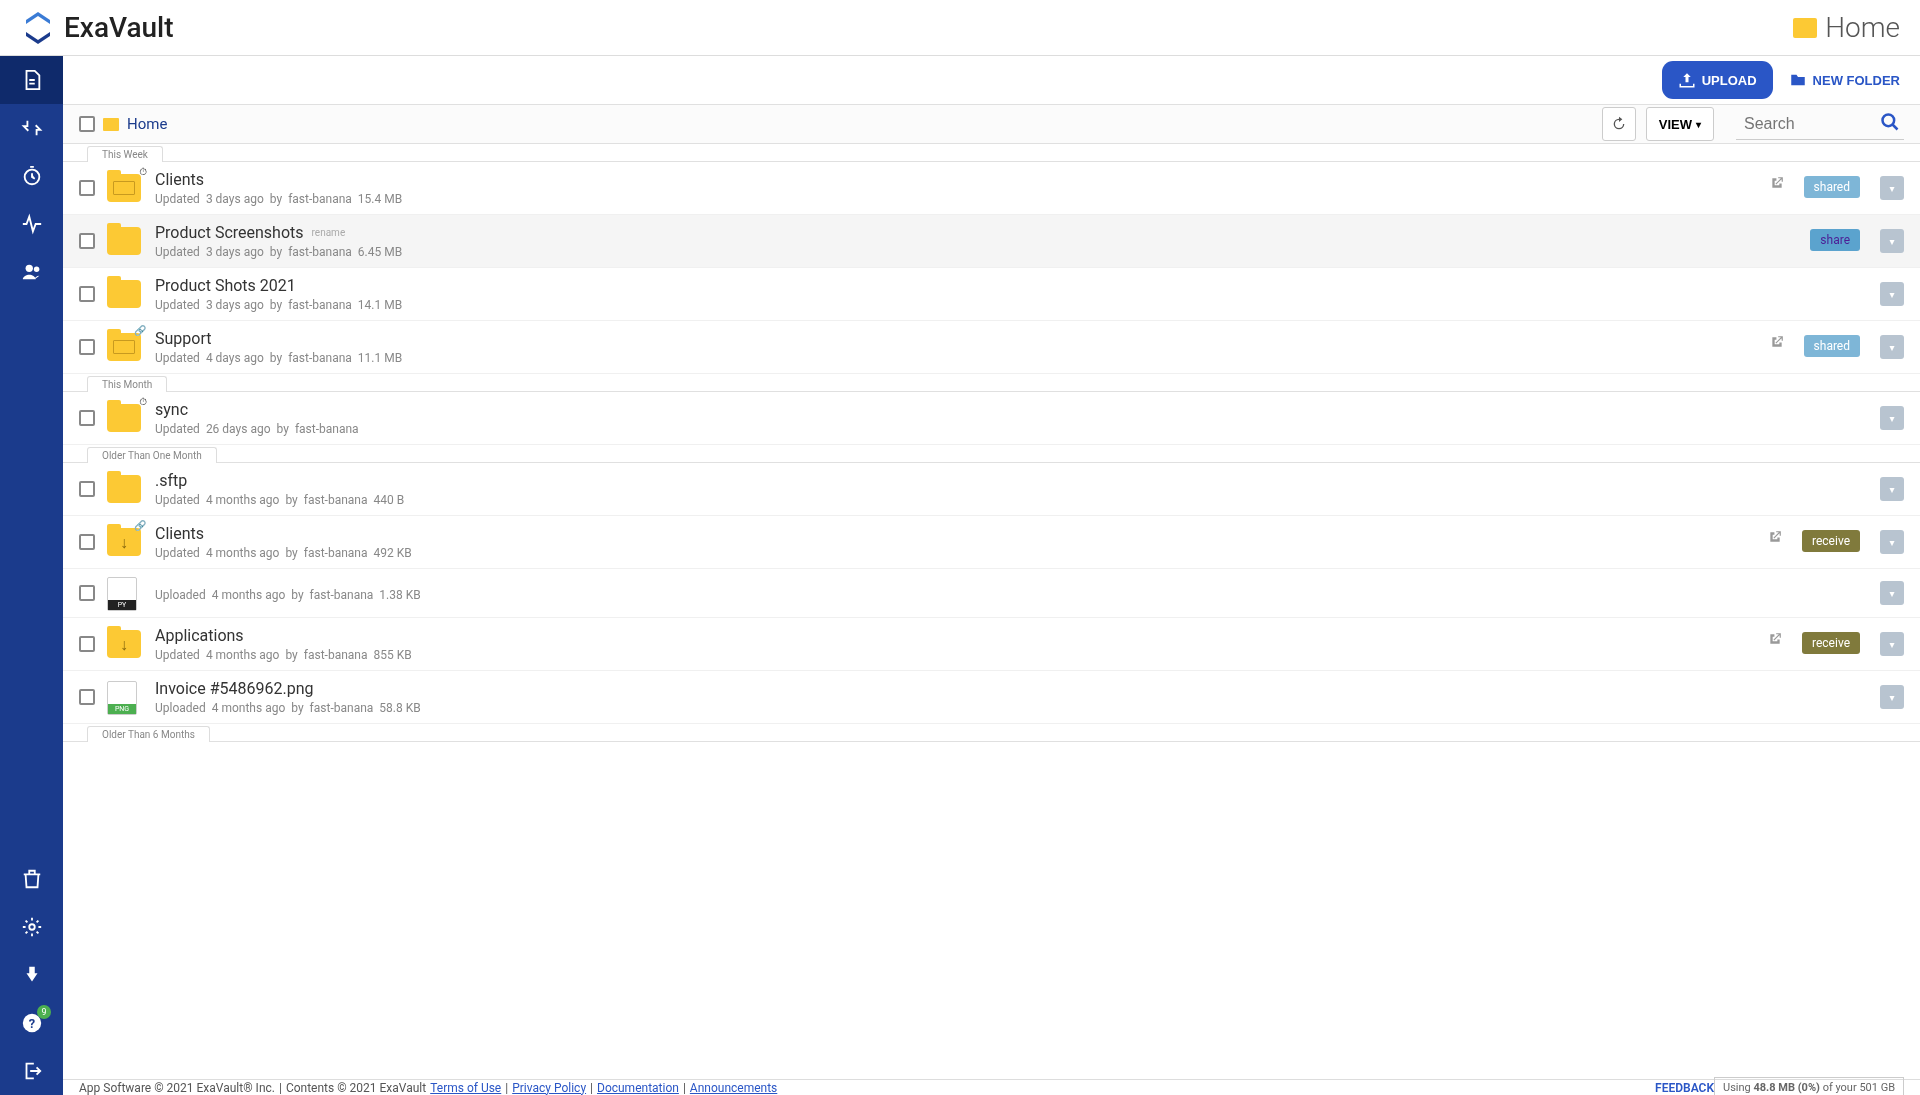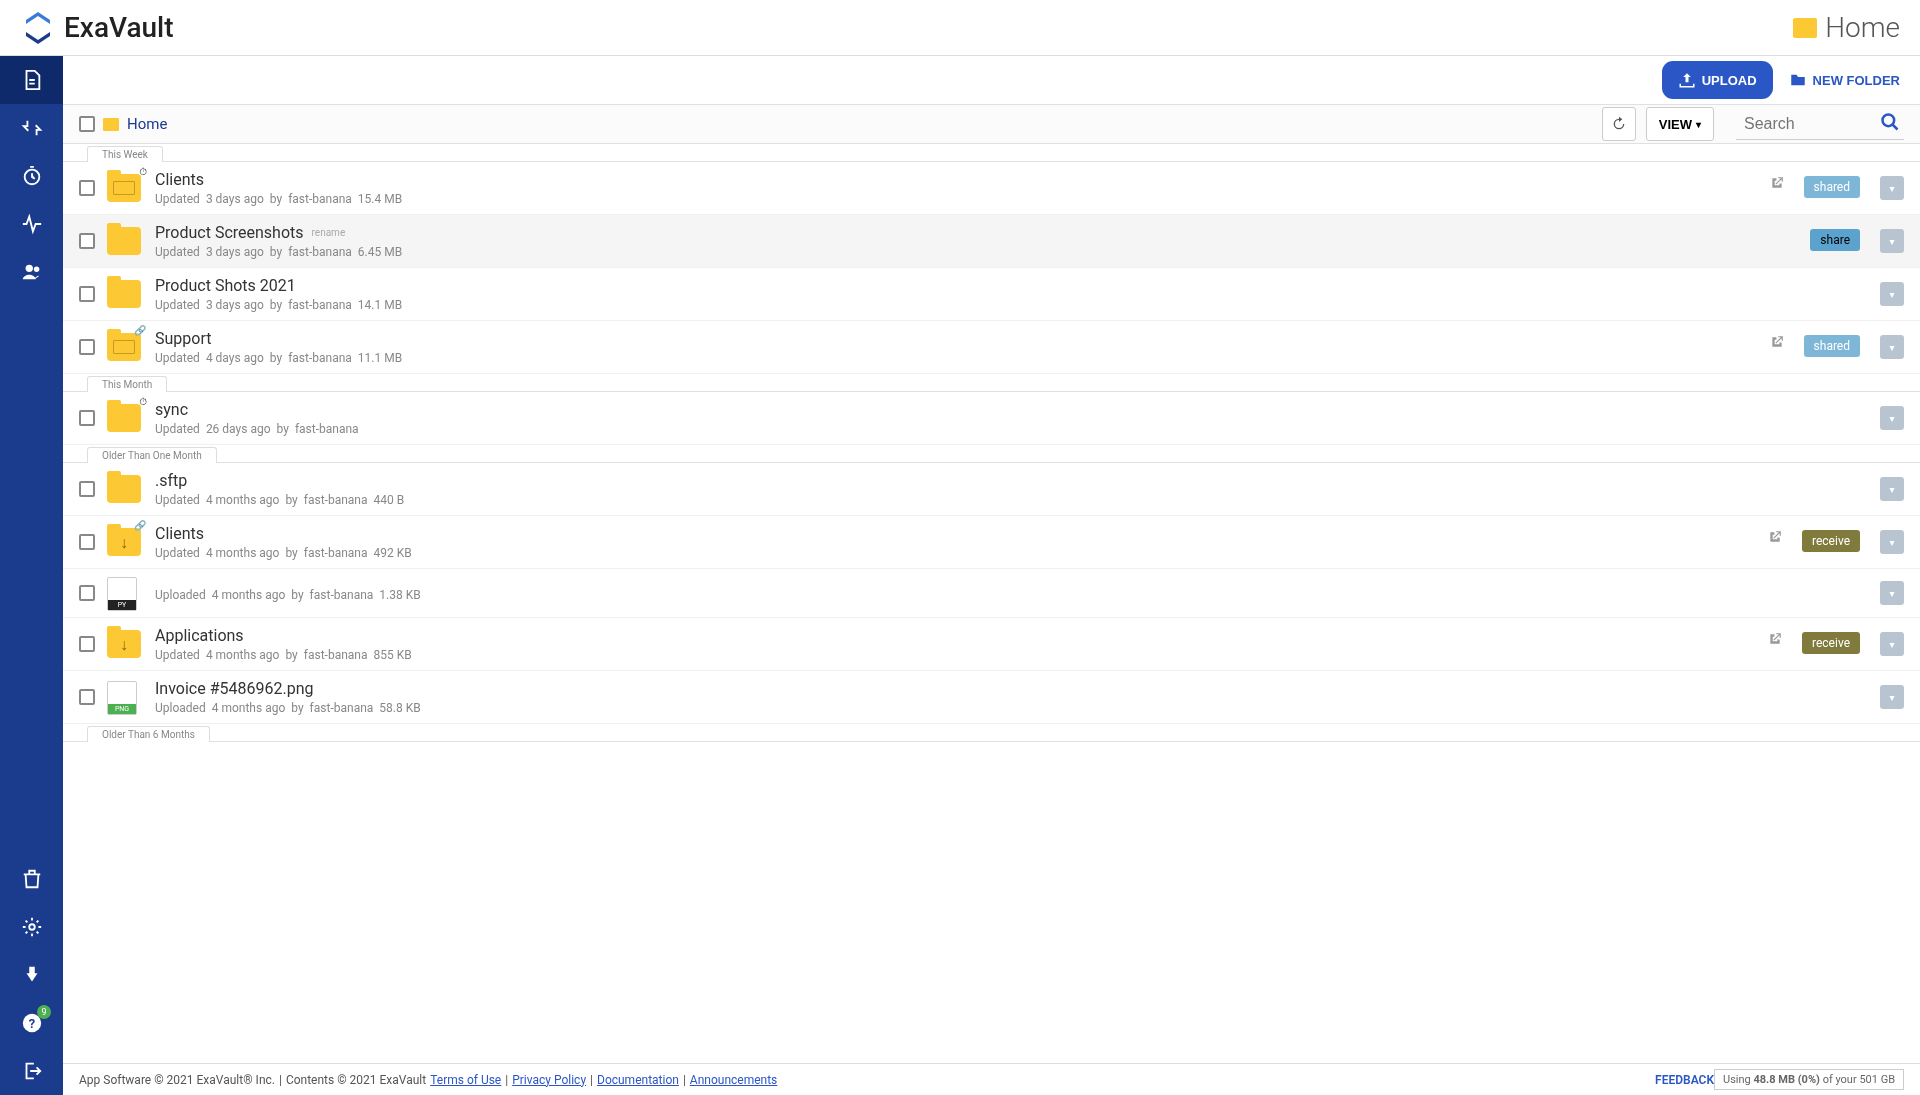--- a/index.html
+++ b/index.html
@@ -64,28 +64,28 @@
 .file-ic { width: 30px; height: 34px; background: #fff; border: 1px solid #ccc; border-radius: 2px; position: relative; }
 .file-ic .ext { position: absolute; bottom: 0; left: 0; right: 0; background: #222; color: #fff; font-size: 7px; text-align: center; padding: 1px 0; }
 .file-ic.png .ext { background: #4caf50; }
 .row-body { flex: 1; }
 .row-name { font-size: 16px; color: #333; display: flex; align-items: center; gap: 8px; }
 .rename-hint { font-size: 10px; color: #aaa; }
 .row-meta { font-size: 12px; color: #888; margin-top: 3px; display: flex; gap: 6px; }
 .row-actions { display: flex; align-items: flex-start; gap: 20px; }
 .badge { font-size: 12px; padding: 4px 10px; border-radius: 3px; cursor: pointer; }
 .badge.shared { background: #7eb6d7; color: #fff; }
-.badge.share { background: #5ba3ce; color: #000000; }
+.badge.share { background: #5ba3ce; color: #4c1d95; }
 .badge.receive { background: #807a3c; color: #fff; }
 .ext-link { color: #999; cursor: pointer; }
 .btn-more { width: 24px; height: 24px; background: #b8c4d0; border: none; border-radius: 3px; display: flex; align-items: center; justify-content: center; cursor: pointer; }
 .btn-more::after { content: "▾"; color: #fff; font-size: 10px; }
 
 
-.footer { height: 32px; border-top: 1px solid #ddd; display: flex; align-items: center; justify-content: space-between; padding: 0 16px; font-size: 12px; color: #555; background: #fff; }
+.footer { height: 16px; border-top: 1px solid #ddd; display: flex; align-items: center; justify-content: space-between; padding: 0 16px; font-size: 12px; color: #555; background: #fff; }
 .footer a { color: #2a56c6; text-decoration: underline; }
 .footer-left { display: flex; gap: 4px; flex-wrap: wrap; }
 .footer-right { display: flex; align-items: center; }
 .feedback { color: #2a56c6; font-weight: 600; cursor: pointer; }
 .usage-box { border: 1px solid #ccc; padding: 3px 8px; font-size: 11px; color: #666; }
 .caret::after { content: " ▾"; font-size: 10px; }
 </style>
 </head>
 <body>
 

